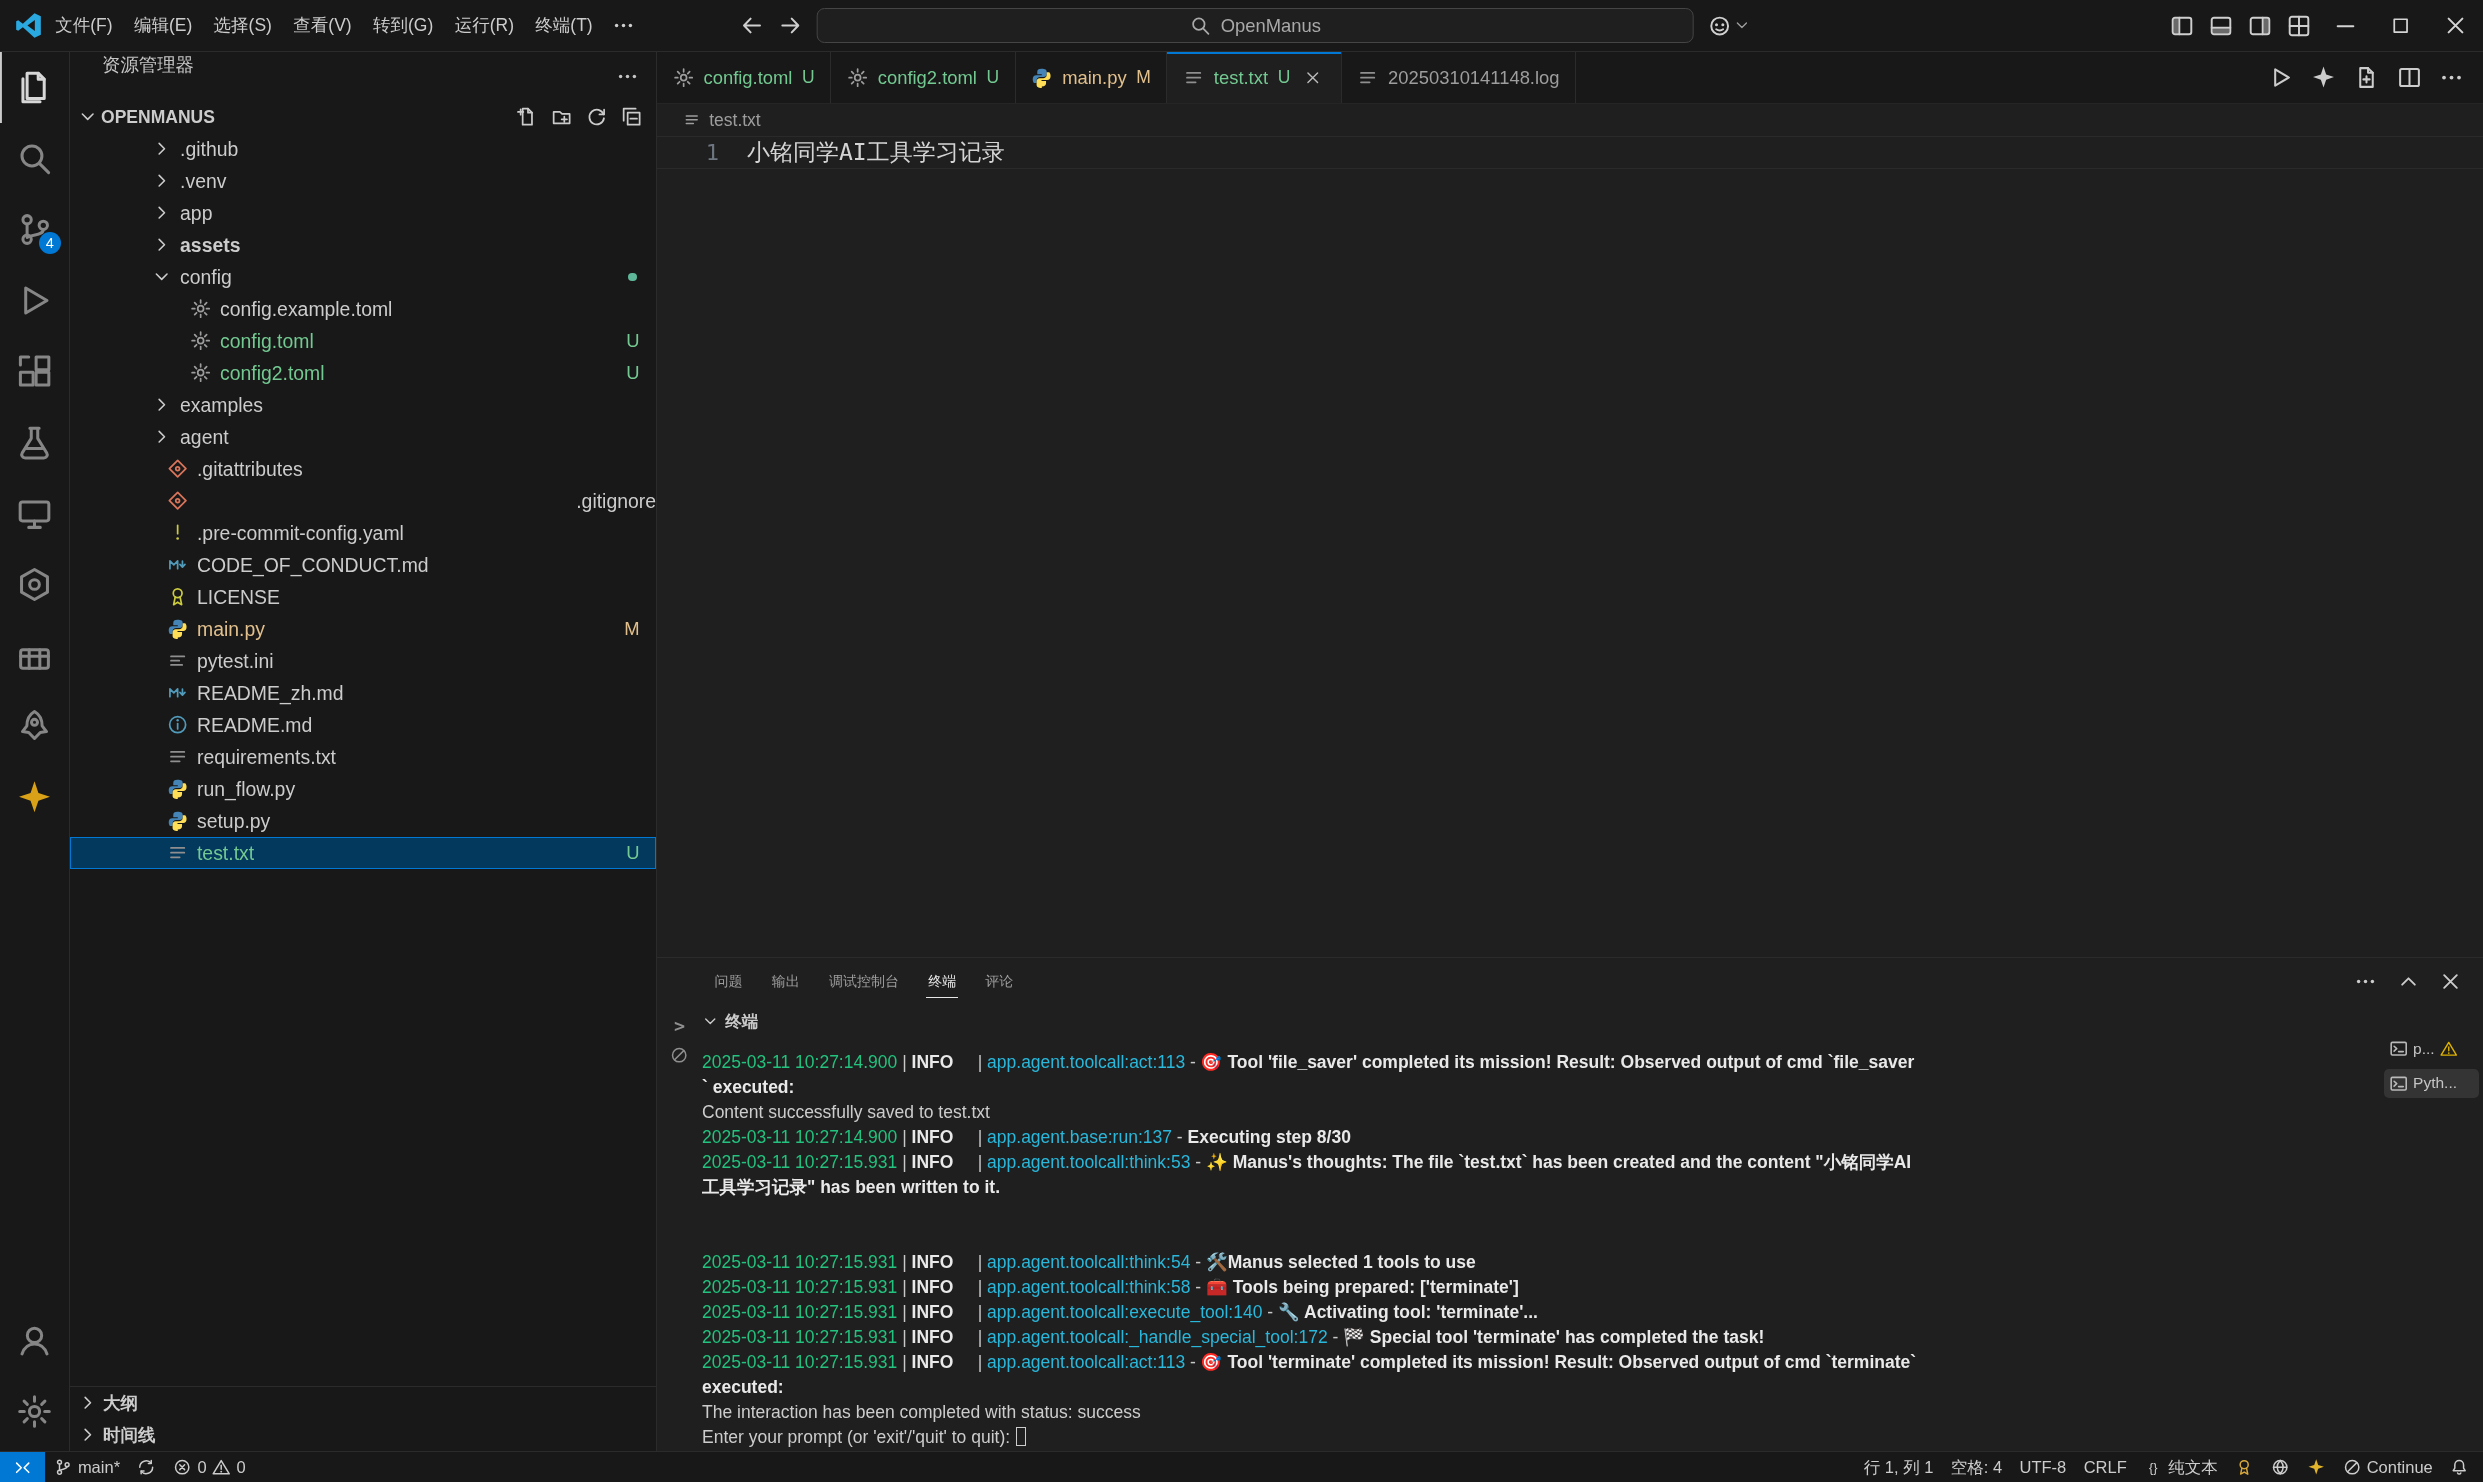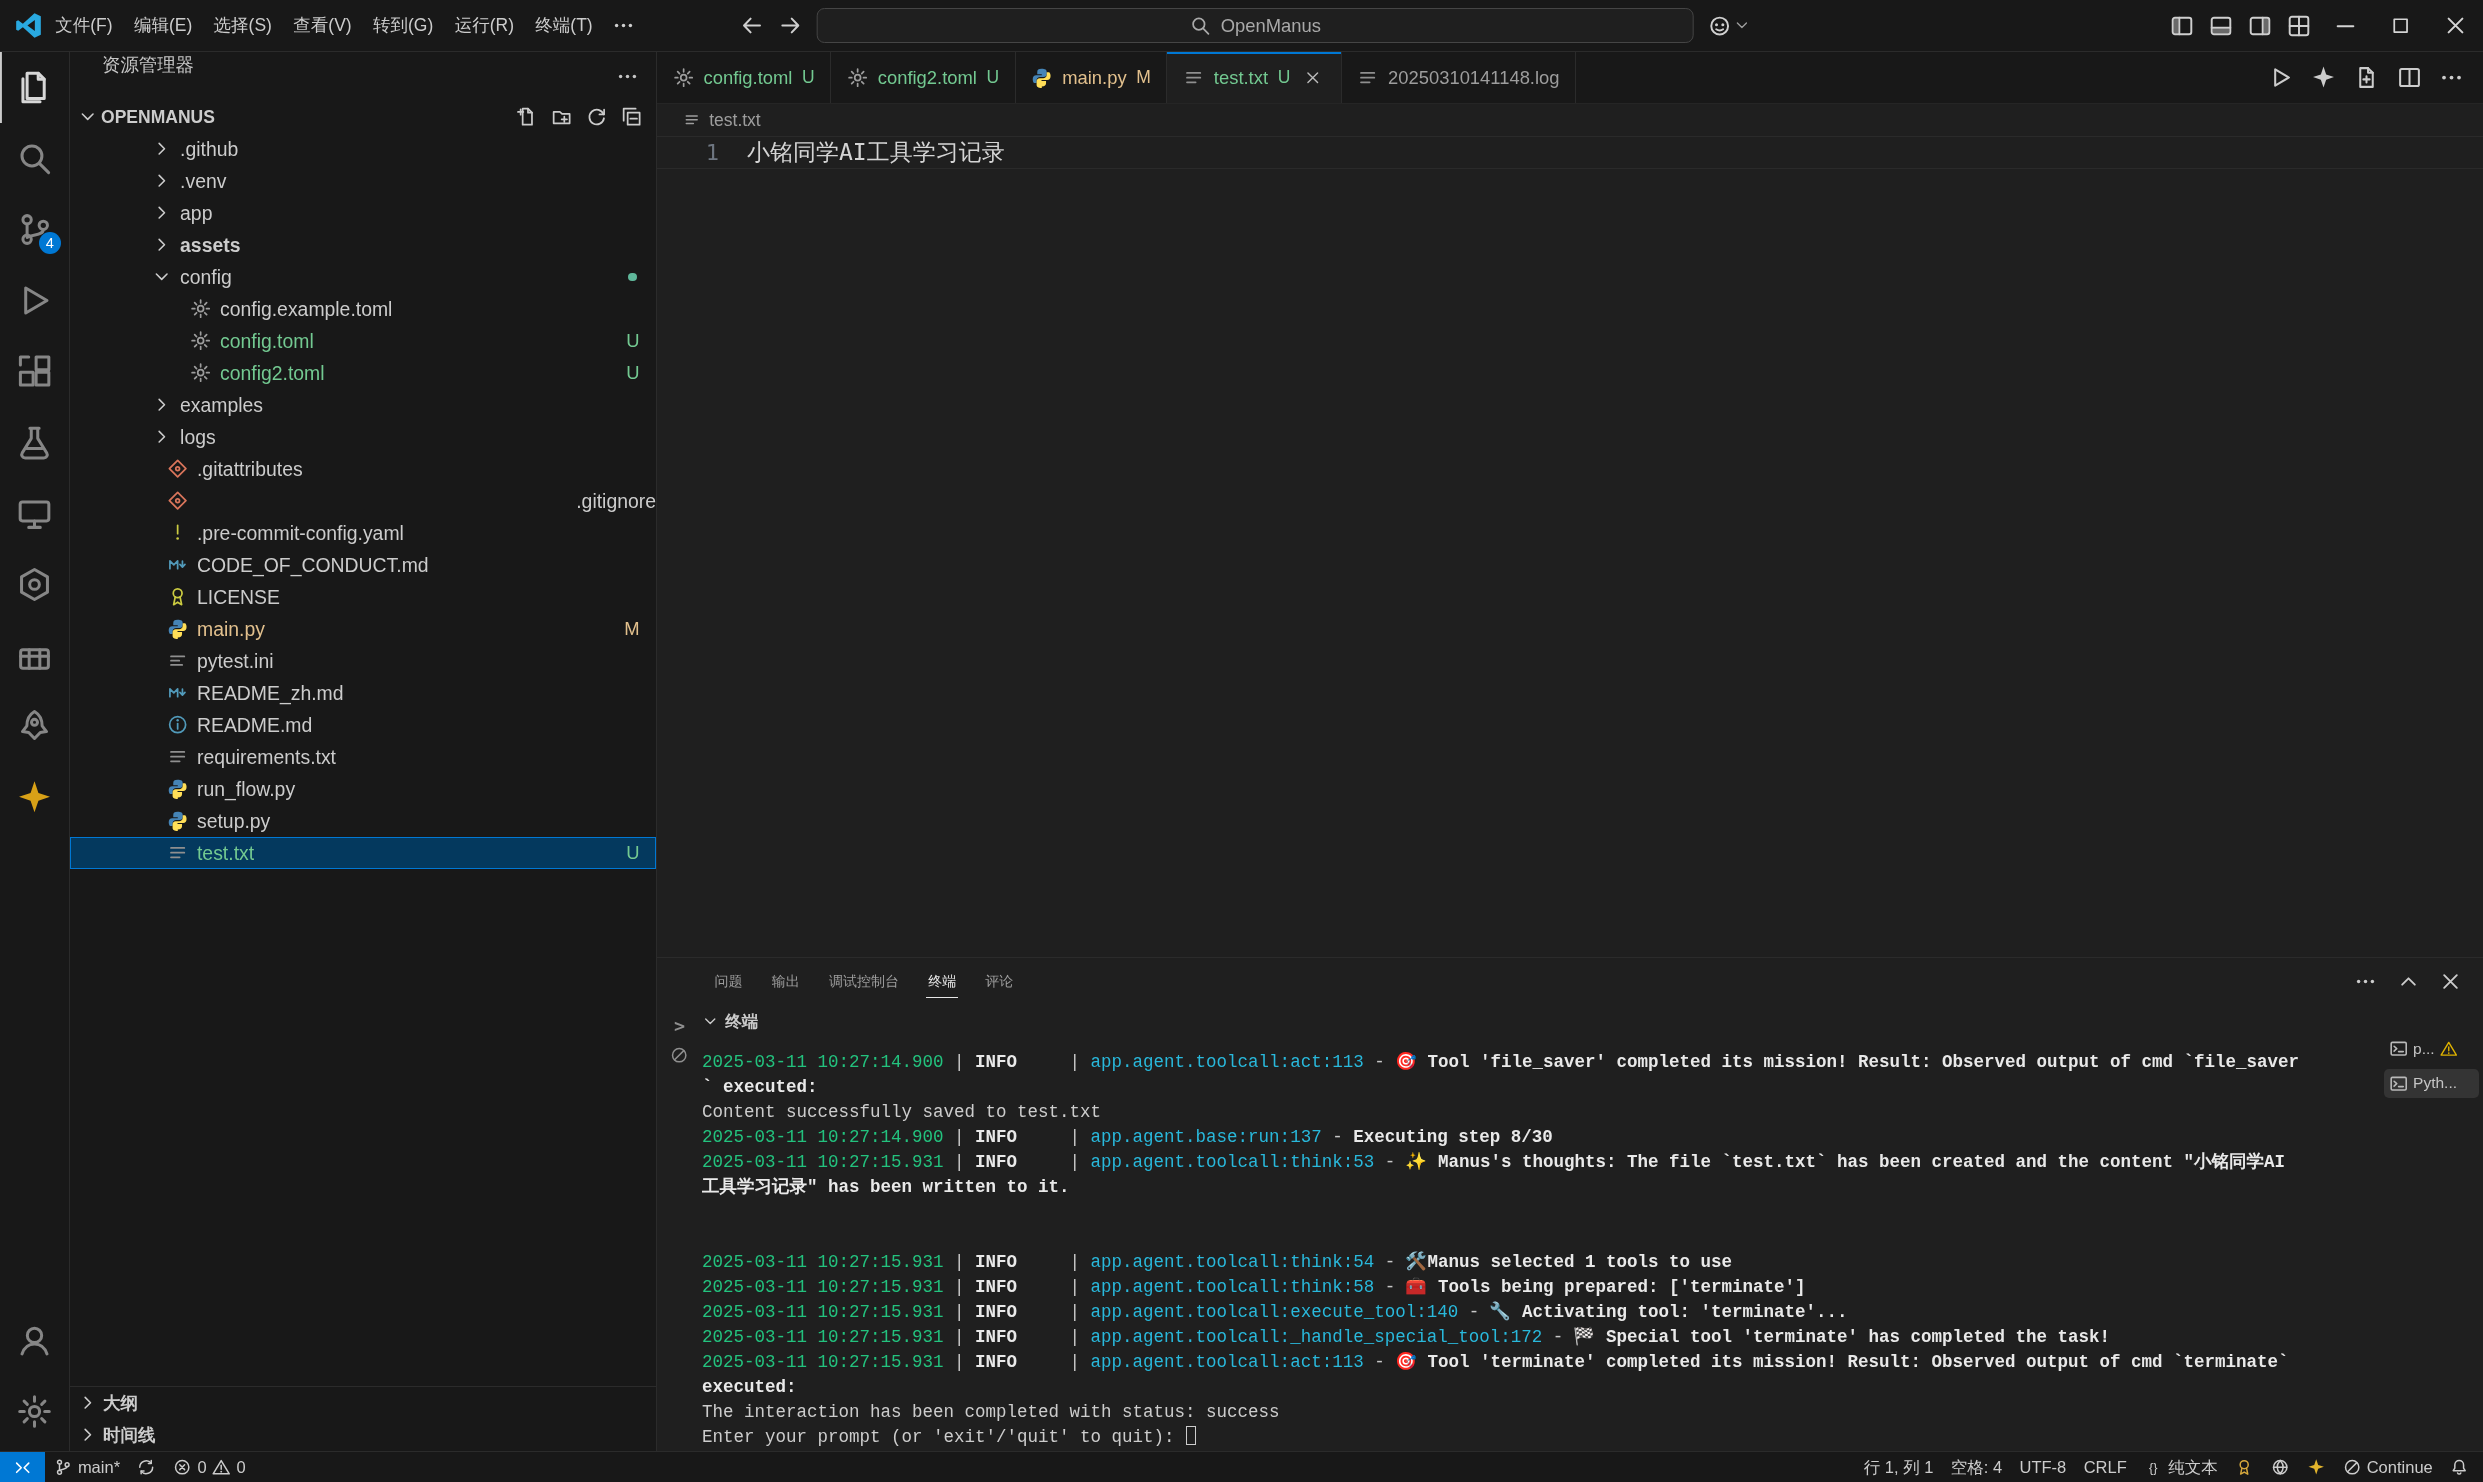--- a/index.html
+++ b/index.html
@@ -67,21 +67,21 @@
   .panel-tab{padding:0 14.6px;height:100%;display:flex;align-items:center;color:#9d9d9d;font-size:14px;position:relative}
   .panel-tab.active{color:#e7e7e7}
   .panel-tab.active::after{content:"";position:absolute;left:12.6px;right:12.6px;bottom:6.8px;height:1px;background:#e7e7e7}
   .panel-actions{margin-left:auto;display:flex;align-items:center;gap:5.8px;padding-right:13.6px;color:#cccccc}
   .pa-btn{width:37px;height:37px;display:grid;place-items:center;border-radius:5.8px}
   .panel-body{flex:1;display:flex;min-height:0;overflow:hidden}
   .term-gutter{width:45px;display:flex;flex-direction:column;align-items:center;padding-top:7.8px;gap:8.7px;color:#8f8f8f;flex:none}
   .tg-prompt{font-family:"DejaVu Sans Mono",monospace;font-size:18.4px;font-weight:700;height:25px;line-height:25px}
   .term-main{flex:1;min-width:0;display:flex;flex-direction:column}
   .term-header{height:33px;display:flex;align-items:center;gap:6.8px;font-size:16.5px;font-weight:700;color:#cccccc}
-  .term-lines{flex:1;font-family:Liberation Mono, monospace;font-size:17.5px;line-height:25px;
+  .term-lines{flex:1;font-family:Liberation Sans, sans-serif;font-size:17.5px;line-height:25px;
               white-space:pre;overflow:hidden;padding-top:11.6px;color:#cccccc}
   .term-line{height:25px}
   .sg-ts{color:#23c27e}
   .sg-mod{color:#29b8db}
   .sg-lvl,.sg-msg{color:#e9e9e9;font-weight:700}
   .sg-sp{color:#c8c8c8}
   .sg-pl{color:#cccccc}
   .cursor{display:inline-block;width:9.7px;height:19.4px;border:1px solid #cccccc;vertical-align:-3.9px;margin-left:1px}
   .term-list{width:101px;padding:29px 3.9px 0 1.9px;display:flex;flex-direction:column;gap:5.8px;font-size:15.5px;color:#c5c5c5;flex:none}
   .term-entry{display:flex;align-items:center;gap:4.9px;height:29px;padding:0 4.9px;border-radius:4.9px;white-space:nowrap;overflow:hidden}
@@ -475,21 +475,21 @@
               </svg>
             </span>
             <span class="t-label">examples</span>
           </div>
           <div class="tree-row" style="padding-left: 82px;">
             <span class="icon" style="color: rgb(204, 204, 204);">
               <svg width="19.4" height="19.4" viewBox="0 0 16 16" fill="none" stroke="currentColor" stroke-width="1.3" stroke-linecap="round" stroke-linejoin="round">
                 <path d="M5.9 3.6L10.3 8l-4.4 4.4"></path>
               </svg>
             </span>
-            <span class="t-label">logs</span>
+            <span class="t-label">agent</span>
           </div>
           <div class="tree-row" style="padding-left: 97px;">
             <span class="icon" style="color: rgb(217, 117, 91);">
               <svg width="21.3" height="21.3" viewBox="0 0 16 16" fill="none" stroke="currentColor" stroke-width="1.3" stroke-linecap="round" stroke-linejoin="round">
                 <path d="M8 1.8L14.2 8 8 14.2 1.8 8z"></path>
                 <circle cx="8" cy="8" r="1.4"></circle>
               </svg>
             </span>
             <span class="t-label">.gitattributes</span>
           </div>

